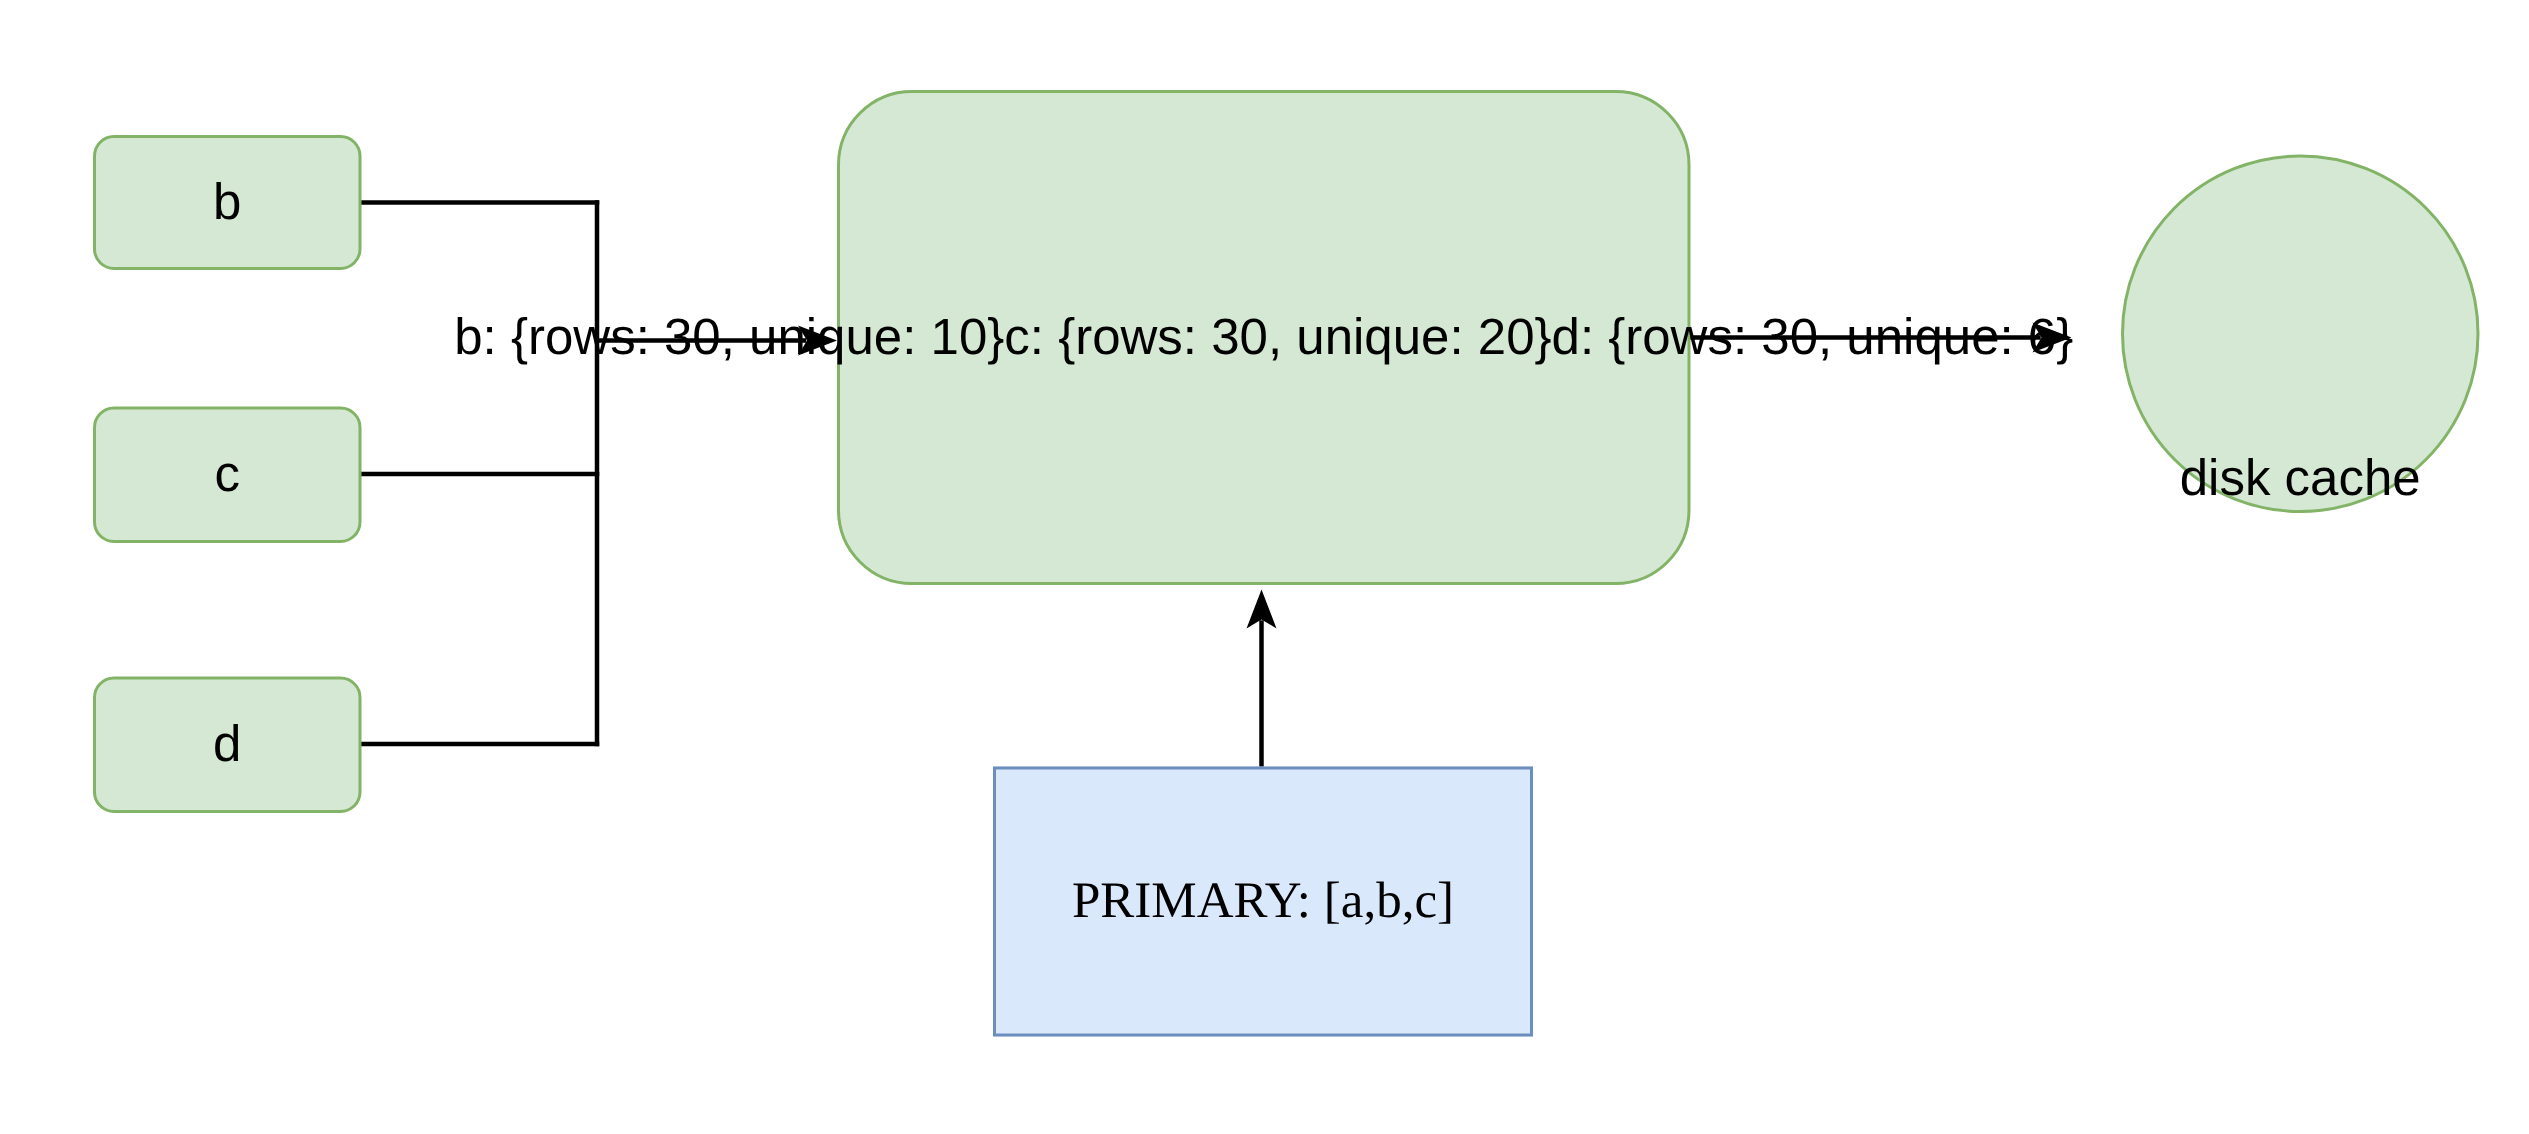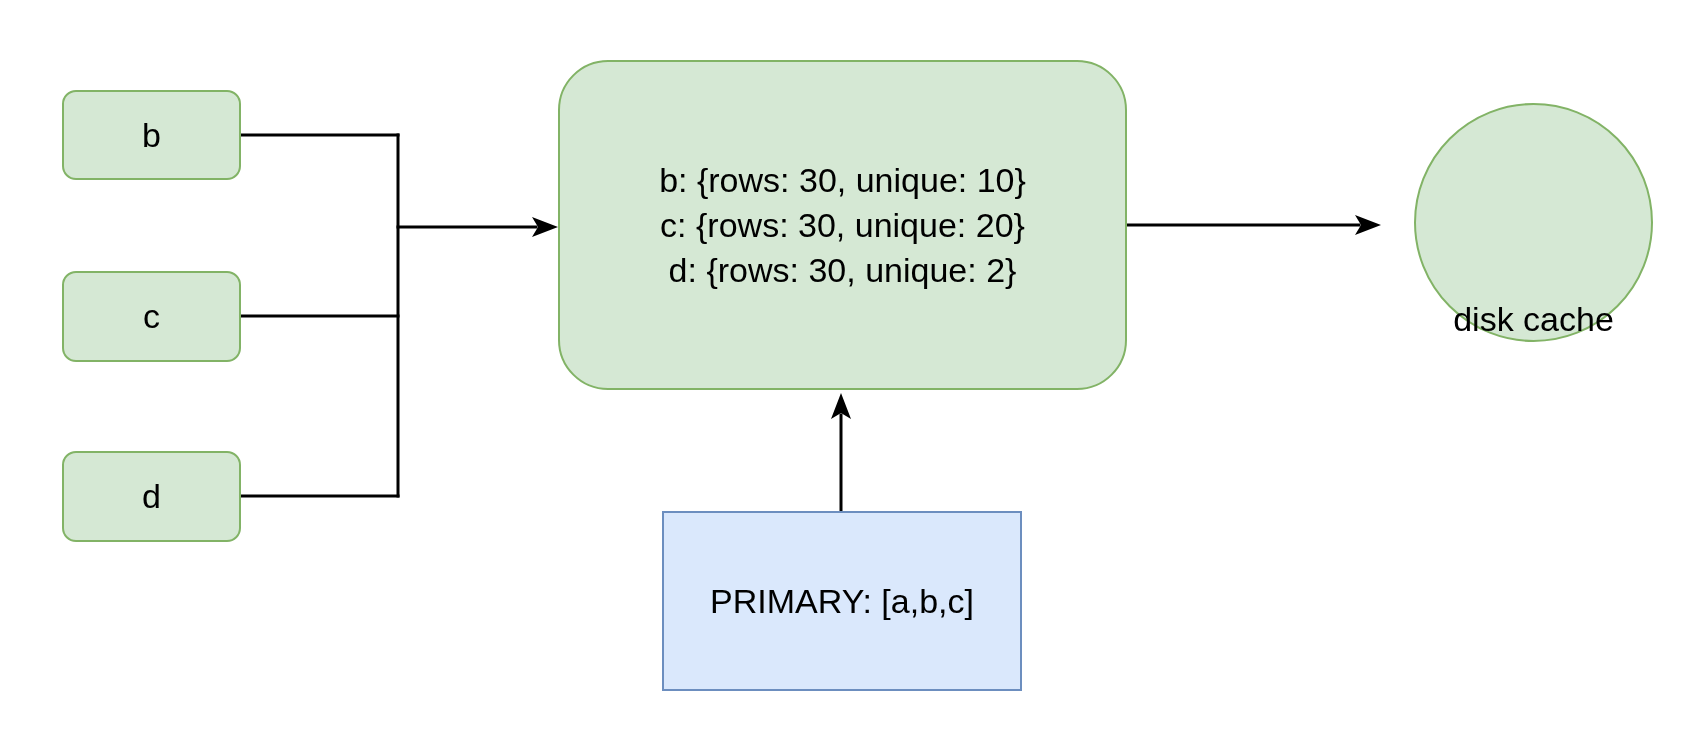--- a/index.html
+++ b/index.html
@@ -37,30 +37,31 @@
     font-size: 34px;
     line-height: 1.25;
   }
   .node.green {
     background: var(--green-fill, #d5e8d4);
     border: 2.5px solid var(--green-stroke, #82b366);
   }
   .node.blue {
     background: var(--blue-fill, #dae8fc);
     border: 2.5px solid var(--blue-stroke, #6c8ebf);
+    font-family: Liberation Serif, serif;
   }
   .node.small { border-radius: 14px; }
   .node-b { left: 62px; top: 90px;  width: 179px; height: 90px; }
   .node-c { left: 62px; top: 271px; width: 179px; height: 91px; }
   .node-d { left: 62px; top: 451px; width: 179px; height: 91px; }
   .node-stats {
     left: 558px; top: 60px;
     width: 569px; height: 330px;
     border-radius: 50px;
-    flex-direction: column;
+    flex-direction: row;
   }
   .node-stats .stat-line {
     line-height: 45px;
     white-space: pre;
   }
   .node-disk {
     left: 1414px; top: 103px;
     width: 239px; height: 239px;
     border-radius: 50%;
     align-items: flex-end;
@@ -101,21 +102,21 @@
     <span>c</span>
   </div>
 
   <div class="node green small node-d">
     <span>d</span>
   </div>
 
   <div class="node green node-stats">
     <div class="stat-line">b: {rows: 30, unique: 10}</div>
     <div class="stat-line">c: {rows: 30, unique: 20}</div>
-    <div class="stat-line">d: {rows: 30, unique: 2}</div>
+    <div class="stat-line">d: {rows: 30, unique: 6}</div>
   </div>
 
   <div class="node green node-disk">
     <span>disk cache</span>
   </div>
 
   <div class="node blue node-primary">
     <span>PRIMARY: [a,b,c]</span>
   </div>
 

